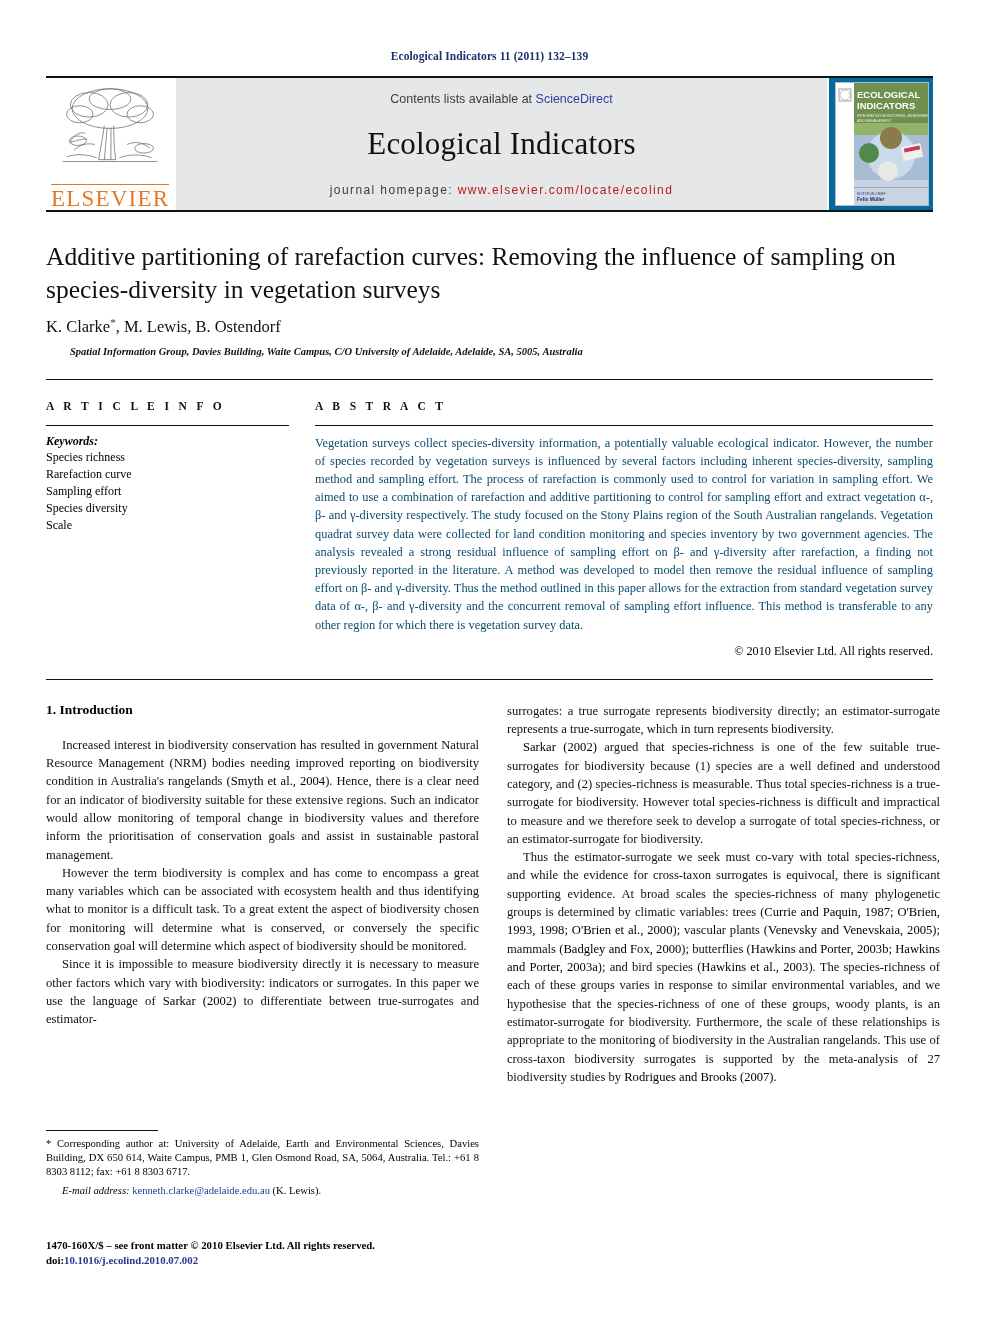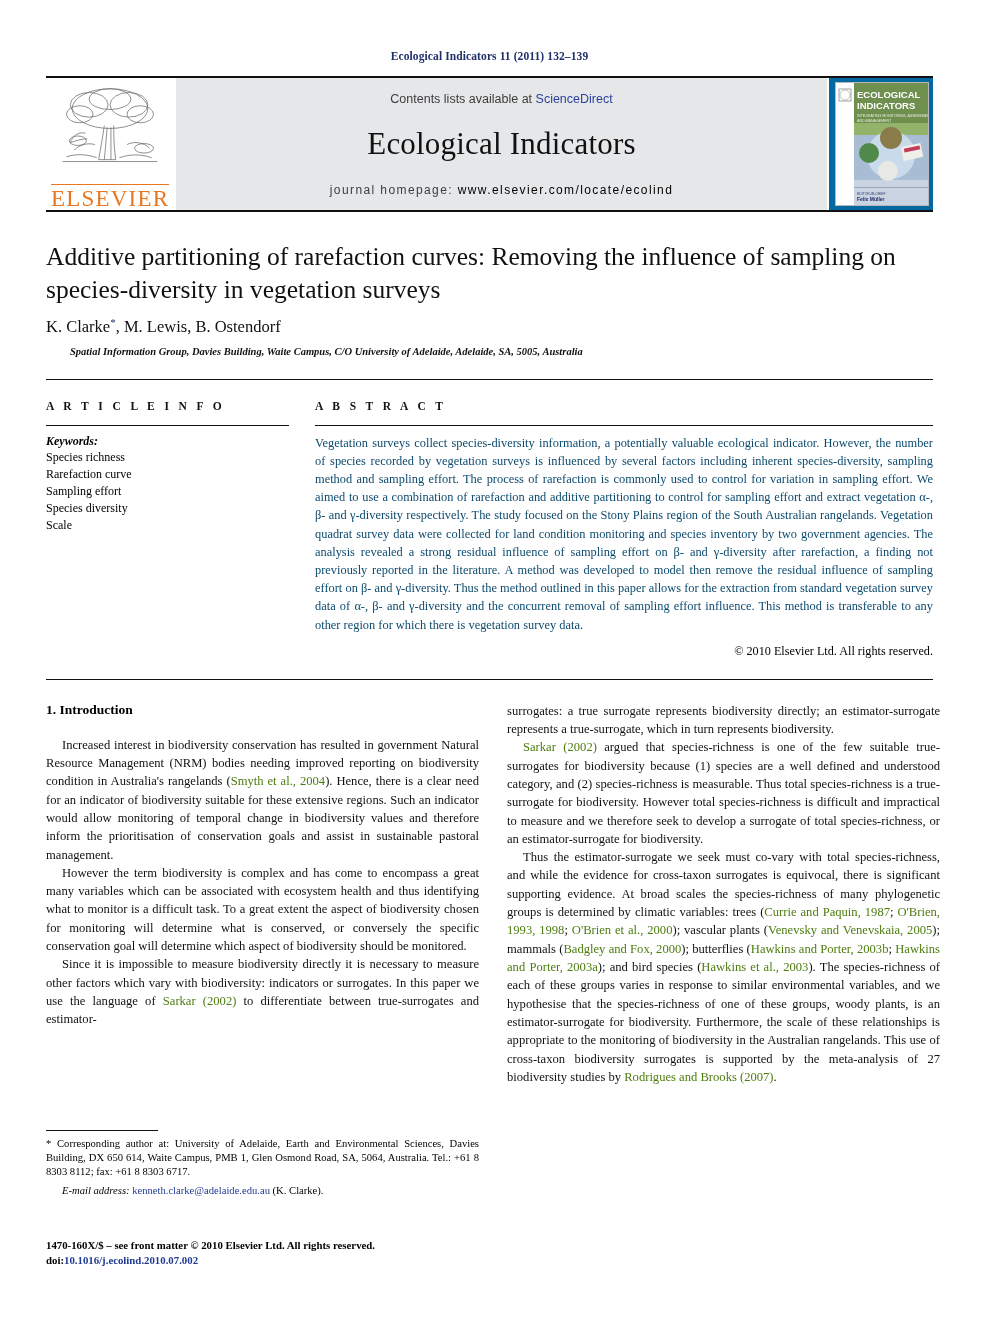--- a/index.html
+++ b/index.html
@@ -99,21 +99,21 @@
     letter-spacing: 0.2px;
   }
   .homepage-line {
     font-family: "Liberation Sans", sans-serif;
     font-size: 12px;
     color: #3c3c3c;
     letter-spacing: 1.4px;
     margin-top: 21px;
   }
   .homepage-line .url {
-    color: #000000;
+    color: #b91c1c;
   }
 
   .cover {
     width: 104px;
     flex: 0 0 104px;
     box-sizing: border-box;
     background: #0369a1;
     padding: 4px 4px 4px 6px;
     display:flex;
     align-items:flex-start;
@@ -227,21 +227,21 @@
   p.body {
     font-family: "Liberation Serif", serif;
     font-size: 12.6px;
     line-height: 1.455;
     text-align: justify;
     margin: 0;
     text-indent: 16px;
     color: #111;
   }
   p.body + p.body { margin-top: 0; }
-  .ref { color: #4d7c0f; }
+  .ref { color: #000000; }
 
   
   .footnote {
     position: absolute;
     left: 46px;
     top: 1130px;
     width: 433px;
   }
   .fn-rule {
     border-top: 1px solid #111;
@@ -394,21 +394,21 @@
       <p class="body">Thus the estimator-surrogate we seek must co-vary with total species-richness, and while the evidence for cross-taxon surrogates is equivocal, there is significant supporting evidence. At broad scales the species-richness of many phylogenetic groups is determined by climatic variables: trees (<span class="ref">Currie and Paquin, 1987</span>; <span class="ref">O'Brien, 1993, 1998</span>; <span class="ref">O'Brien et al., 2000</span>); vascular plants (<span class="ref">Venevsky and Venevskaia, 2005</span>); mammals (<span class="ref">Badgley and Fox, 2000</span>); butterflies (<span class="ref">Hawkins and Porter, 2003b</span>; <span class="ref">Hawkins and Porter, 2003a</span>); and bird species (<span class="ref">Hawkins et al., 2003</span>). The species-richness of each of these groups varies in response to similar environmental variables, and we hypothesise that the species-richness of one of these groups, woody plants, is an estimator-surrogate for biodiversity. Furthermore, the scale of these relationships is appropriate to the monitoring of biodiversity in the Australian rangelands. This use of cross-taxon biodiversity surrogates is supported by the meta-analysis of 27 biodiversity studies by <span class="ref">Rodrigues and Brooks</span> <span class="ref">(2007)</span>.</p>
     </div>
   </div>
 
   <div class="footnote">
     <div class="fn-rule"></div>
     <div class="fn-text">* Corresponding author at: University of Adelaide, Earth and Environmental Sciences, Davies Building, DX 650 614, Waite Campus, PMB 1, Glen Osmond Road, SA, 5064, Australia. Tel.: +61 8 8303 8112; fax: +61 8 8303 6717.</div>
     <div class="fn-email">
       <i>E-mail address:</i>
       <span class="mail">kenneth.clarke@adelaide.edu.au</span>
-      <span>(K. Clarke).</span>
+      <span>(K. Lewis).</span>
     </div>
   </div>
 
   <div class="issn">
     <div>1470-160X/$ – see front matter © 2010 Elsevier Ltd. All rights reserved.</div>
     <div><span>doi:</span><span class="doi-link">10.1016/j.ecolind.2010.07.002</span></div>
   </div>
 
 </div>
 

